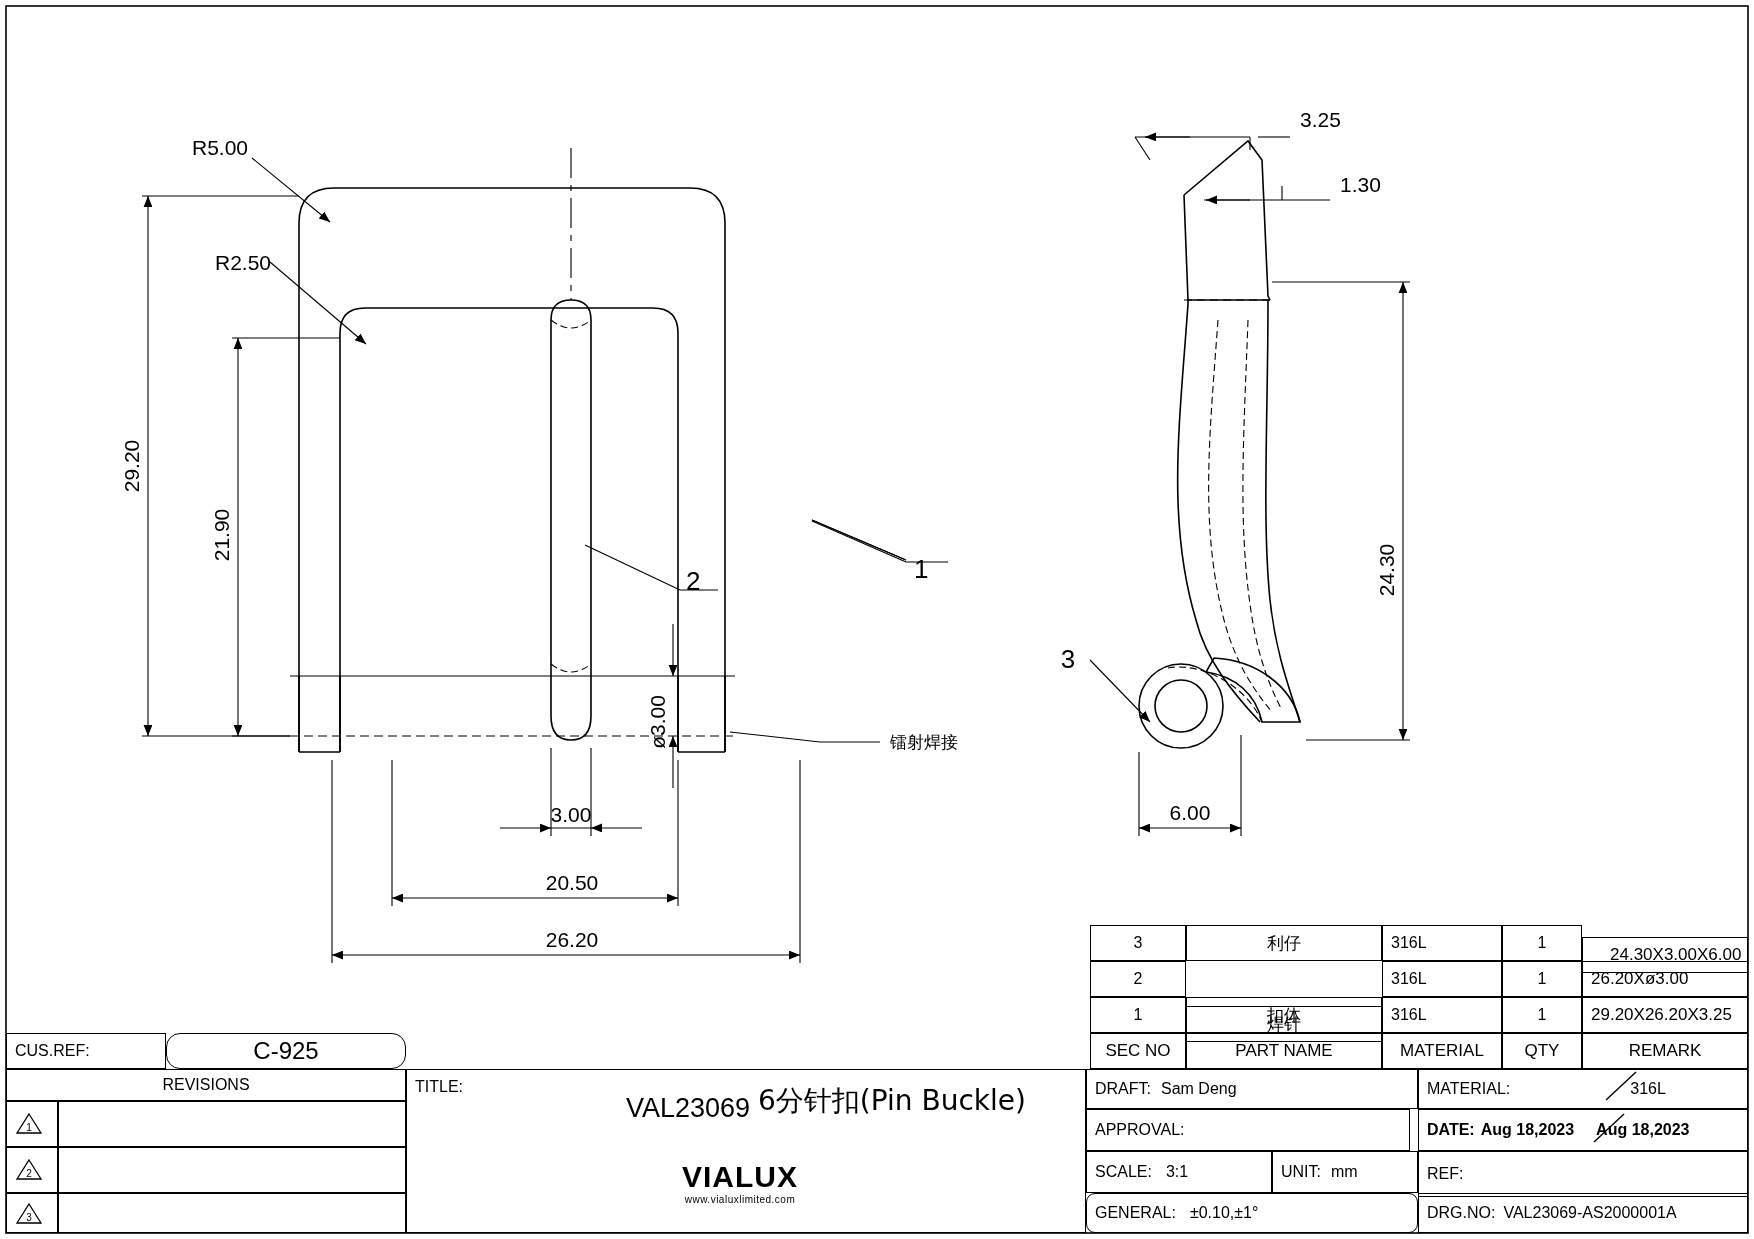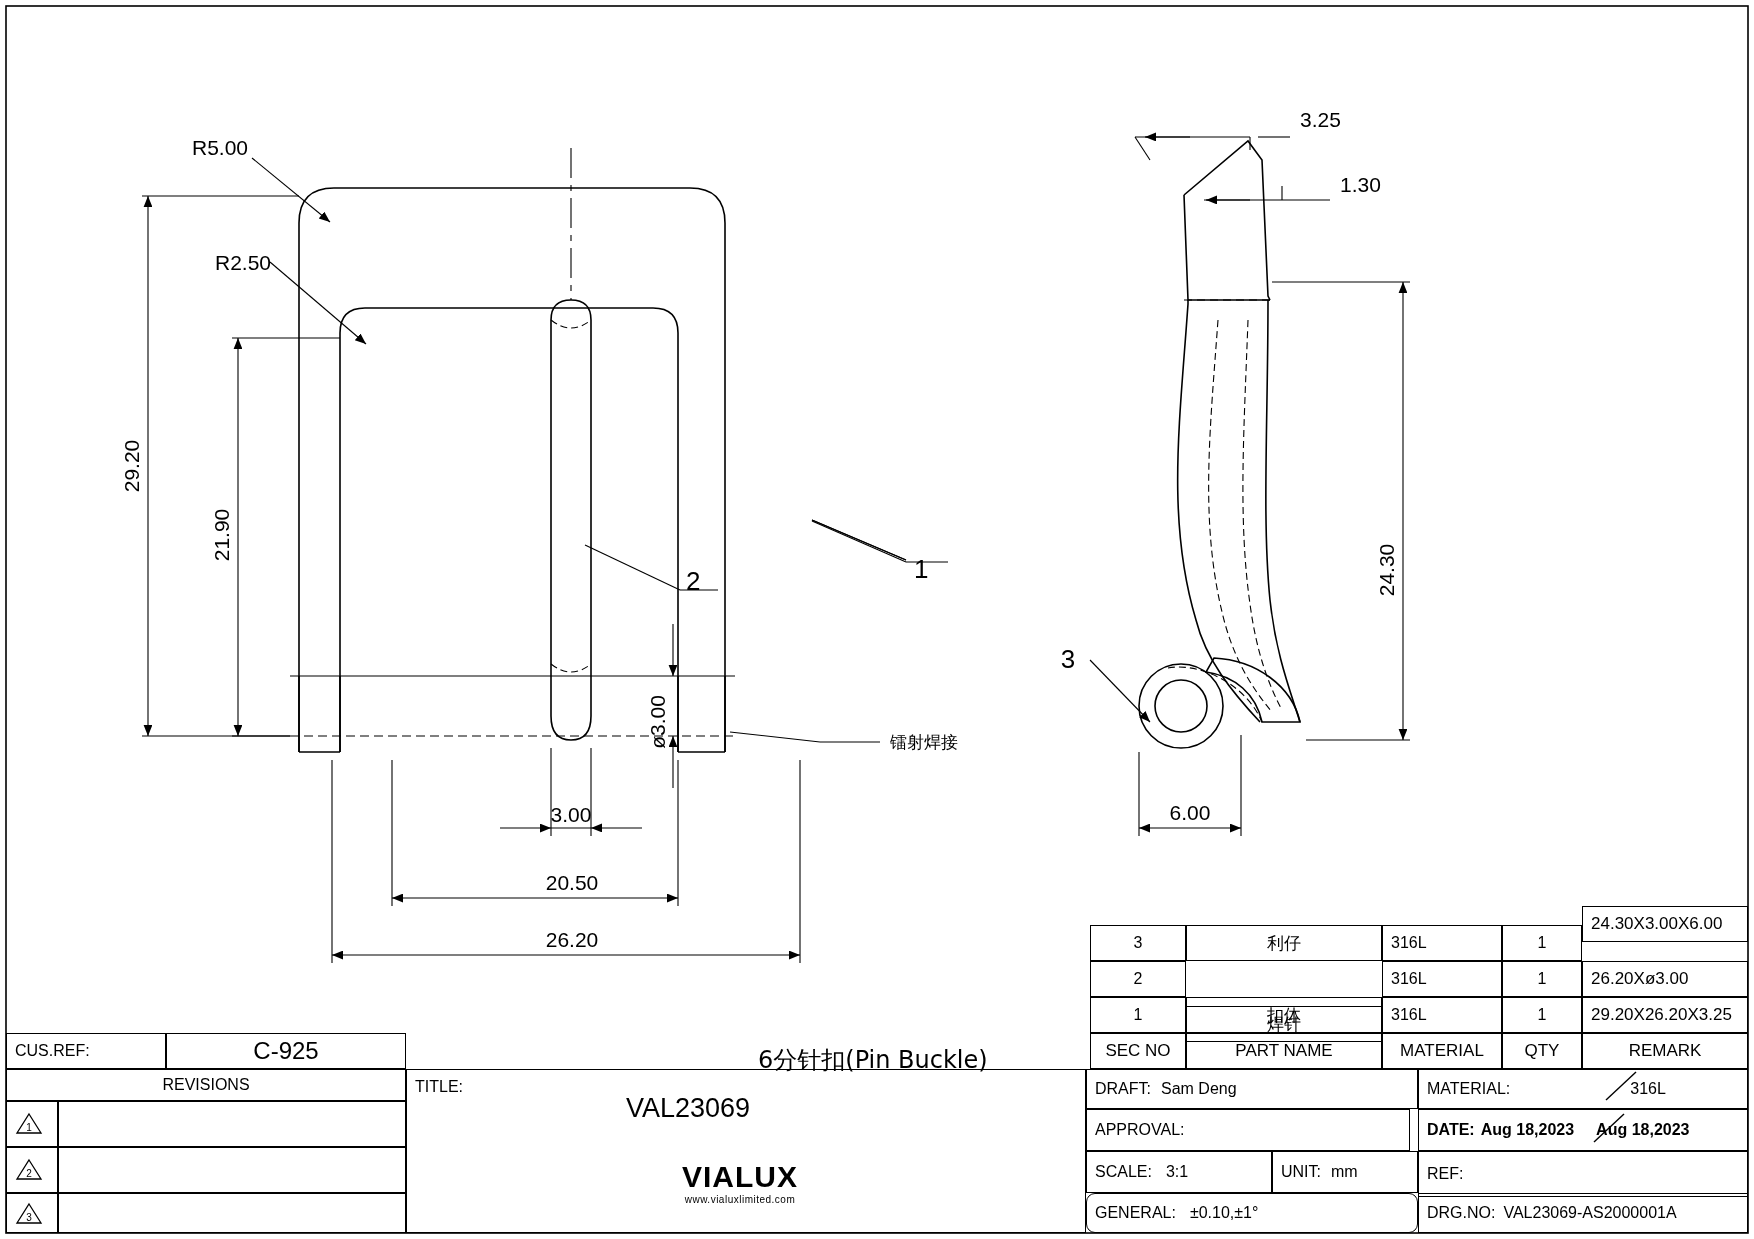--- a/index.html
+++ b/index.html
@@ -163,21 +163,21 @@
       </div>
     <div class="cell ctr" style="left:1186px;top:925px;width:196px;height:36px;">
         <span class="cn">利仔</span>
       </div>
     <div class="cell" style="left:1382px;top:925px;width:120px;height:36px;">
         <span>316L</span>
       </div>
     <div class="cell ctr" style="left:1502px;top:925px;width:80px;height:36px;">
         <span>1</span>
       </div>
-    <div class="cell small" style="left:1582px;top:906px;width:166px;height:36px;">
+    <div class="cell small" style="left:1582px;top:937px;width:166px;height:36px;padding-left:19px;">
         <span>24.30X3.00X6.00</span>
       </div>
 
     <div class="cell ctr" style="left:1090px;top:961px;width:96px;height:36px;">
         <span>2</span>
       </div>
     <div class="cell ctr" style="left:1186px;top:961px;width:196px;height:36px;margin-top:45px;">
         <span class="cn">焊针</span>
       </div>
     <div class="cell" style="left:1382px;top:961px;width:120px;height:36px;">
@@ -221,21 +221,21 @@
     <div class="cell ctr small" style="left:1582px;top:1033px;width:166px;height:36px;">
         <span>REMARK</span>
       </div>
   </div>
 
   <div>
 
     <div class="cell" style="left:6px;top:1033px;width:160px;height:36px;">
         <span>CUS.REF:</span>
       </div>
-    <div class="cell ctr" style="left:166px;top:1033px;width:240px;height:36px;font-size:24px;">
+    <div class="cell ctr" style="left:166px;top:1033px;width:240px;height:36px;font-size:24px;border-radius:14px;">
         <span>C-925</span>
       </div>
 
     <div class="cell ctr" style="left:6px;top:1069px;width:400px;height:32px;">
         <span>REVISIONS</span>
       </div>
 
     <div class="cell" style="left:6px;top:1101px;width:52px;height:46px;"></div>
     <div class="cell" style="left:58px;top:1101px;width:348px;height:46px;"></div>
     <div class="cell" style="left:6px;top:1147px;width:52px;height:46px;"></div>
@@ -253,21 +253,21 @@
     </svg>
     <svg class="warn" style="left:16px;top:1202px;" viewBox="0 0 26 22">
       <path d="M13,2 L25,21 L1,21 Z" fill="none" stroke="#000" stroke-width="1.3"></path>
       <text x="13" y="19" font-size="10" text-anchor="middle" font-family="Liberation Sans, sans-serif">3</text>
     </svg>
 
     <div class="cell" style="left:406px;top:1069px;width:680px;height:164px;align-items:flex-start;">
       <span style="padding-top:8px;">TITLE:</span>
     </div>
     <div style="position:absolute;left:590px;top:1093px;font-size:27px;font-family:Liberation Sans, sans-serif;margin-left:36px;">VAL23069</div>
-    <div style="position:absolute;left:758px;top:1044px;font-size:24px;font-family:'DejaVu Sans',sans-serif;">6分针扣(Pin Buckle)</div>
+    <div style="position:absolute;left:758px;top:1082px;font-size:28px;font-family:'DejaVu Sans',sans-serif;">6分针扣(Pin Buckle)</div>
 
     <div class="logo" style="left:620px;top:1160px;width:240px;">
       <div class="logoname">VIALUX</div>
       <div class="logourl">www.vialuxlimited.com</div>
     </div>
 
     <div class="cell" style="left:1086px;top:1069px;width:332px;height:40px;">
       <span>DRAFT:</span>
         <span style="padding-left:10px;">Sam  Deng</span>
     </div>

